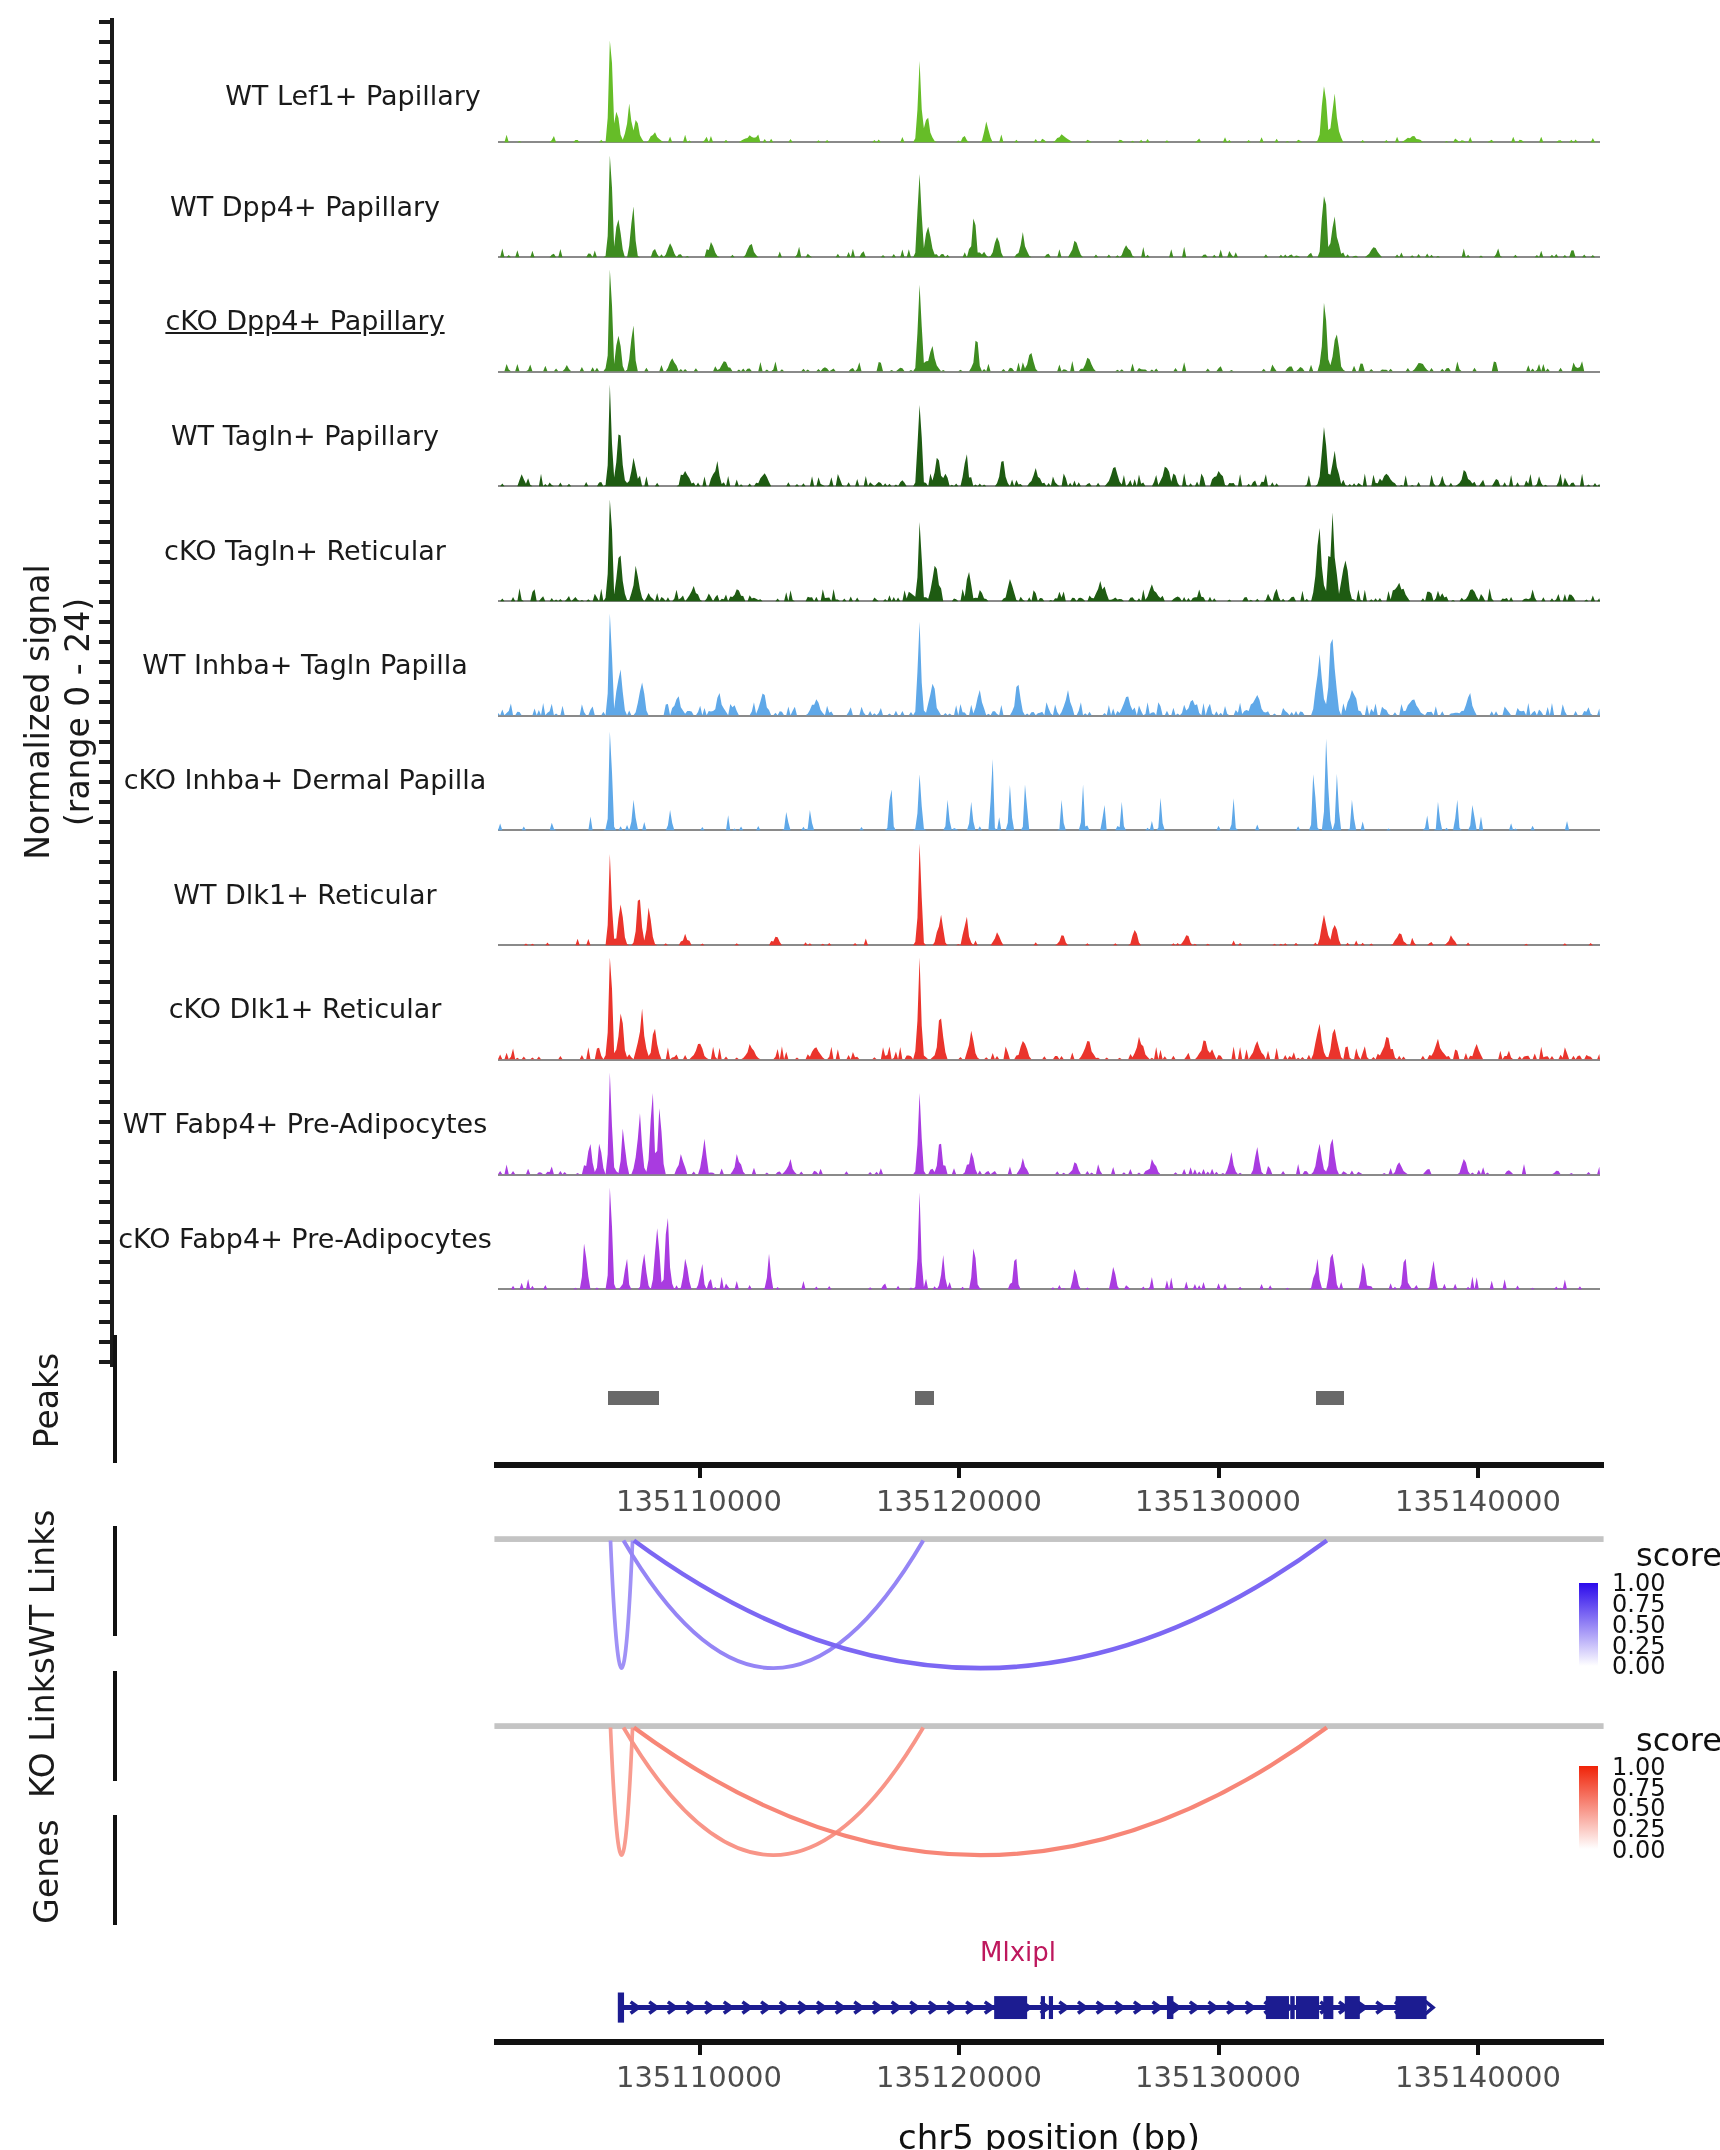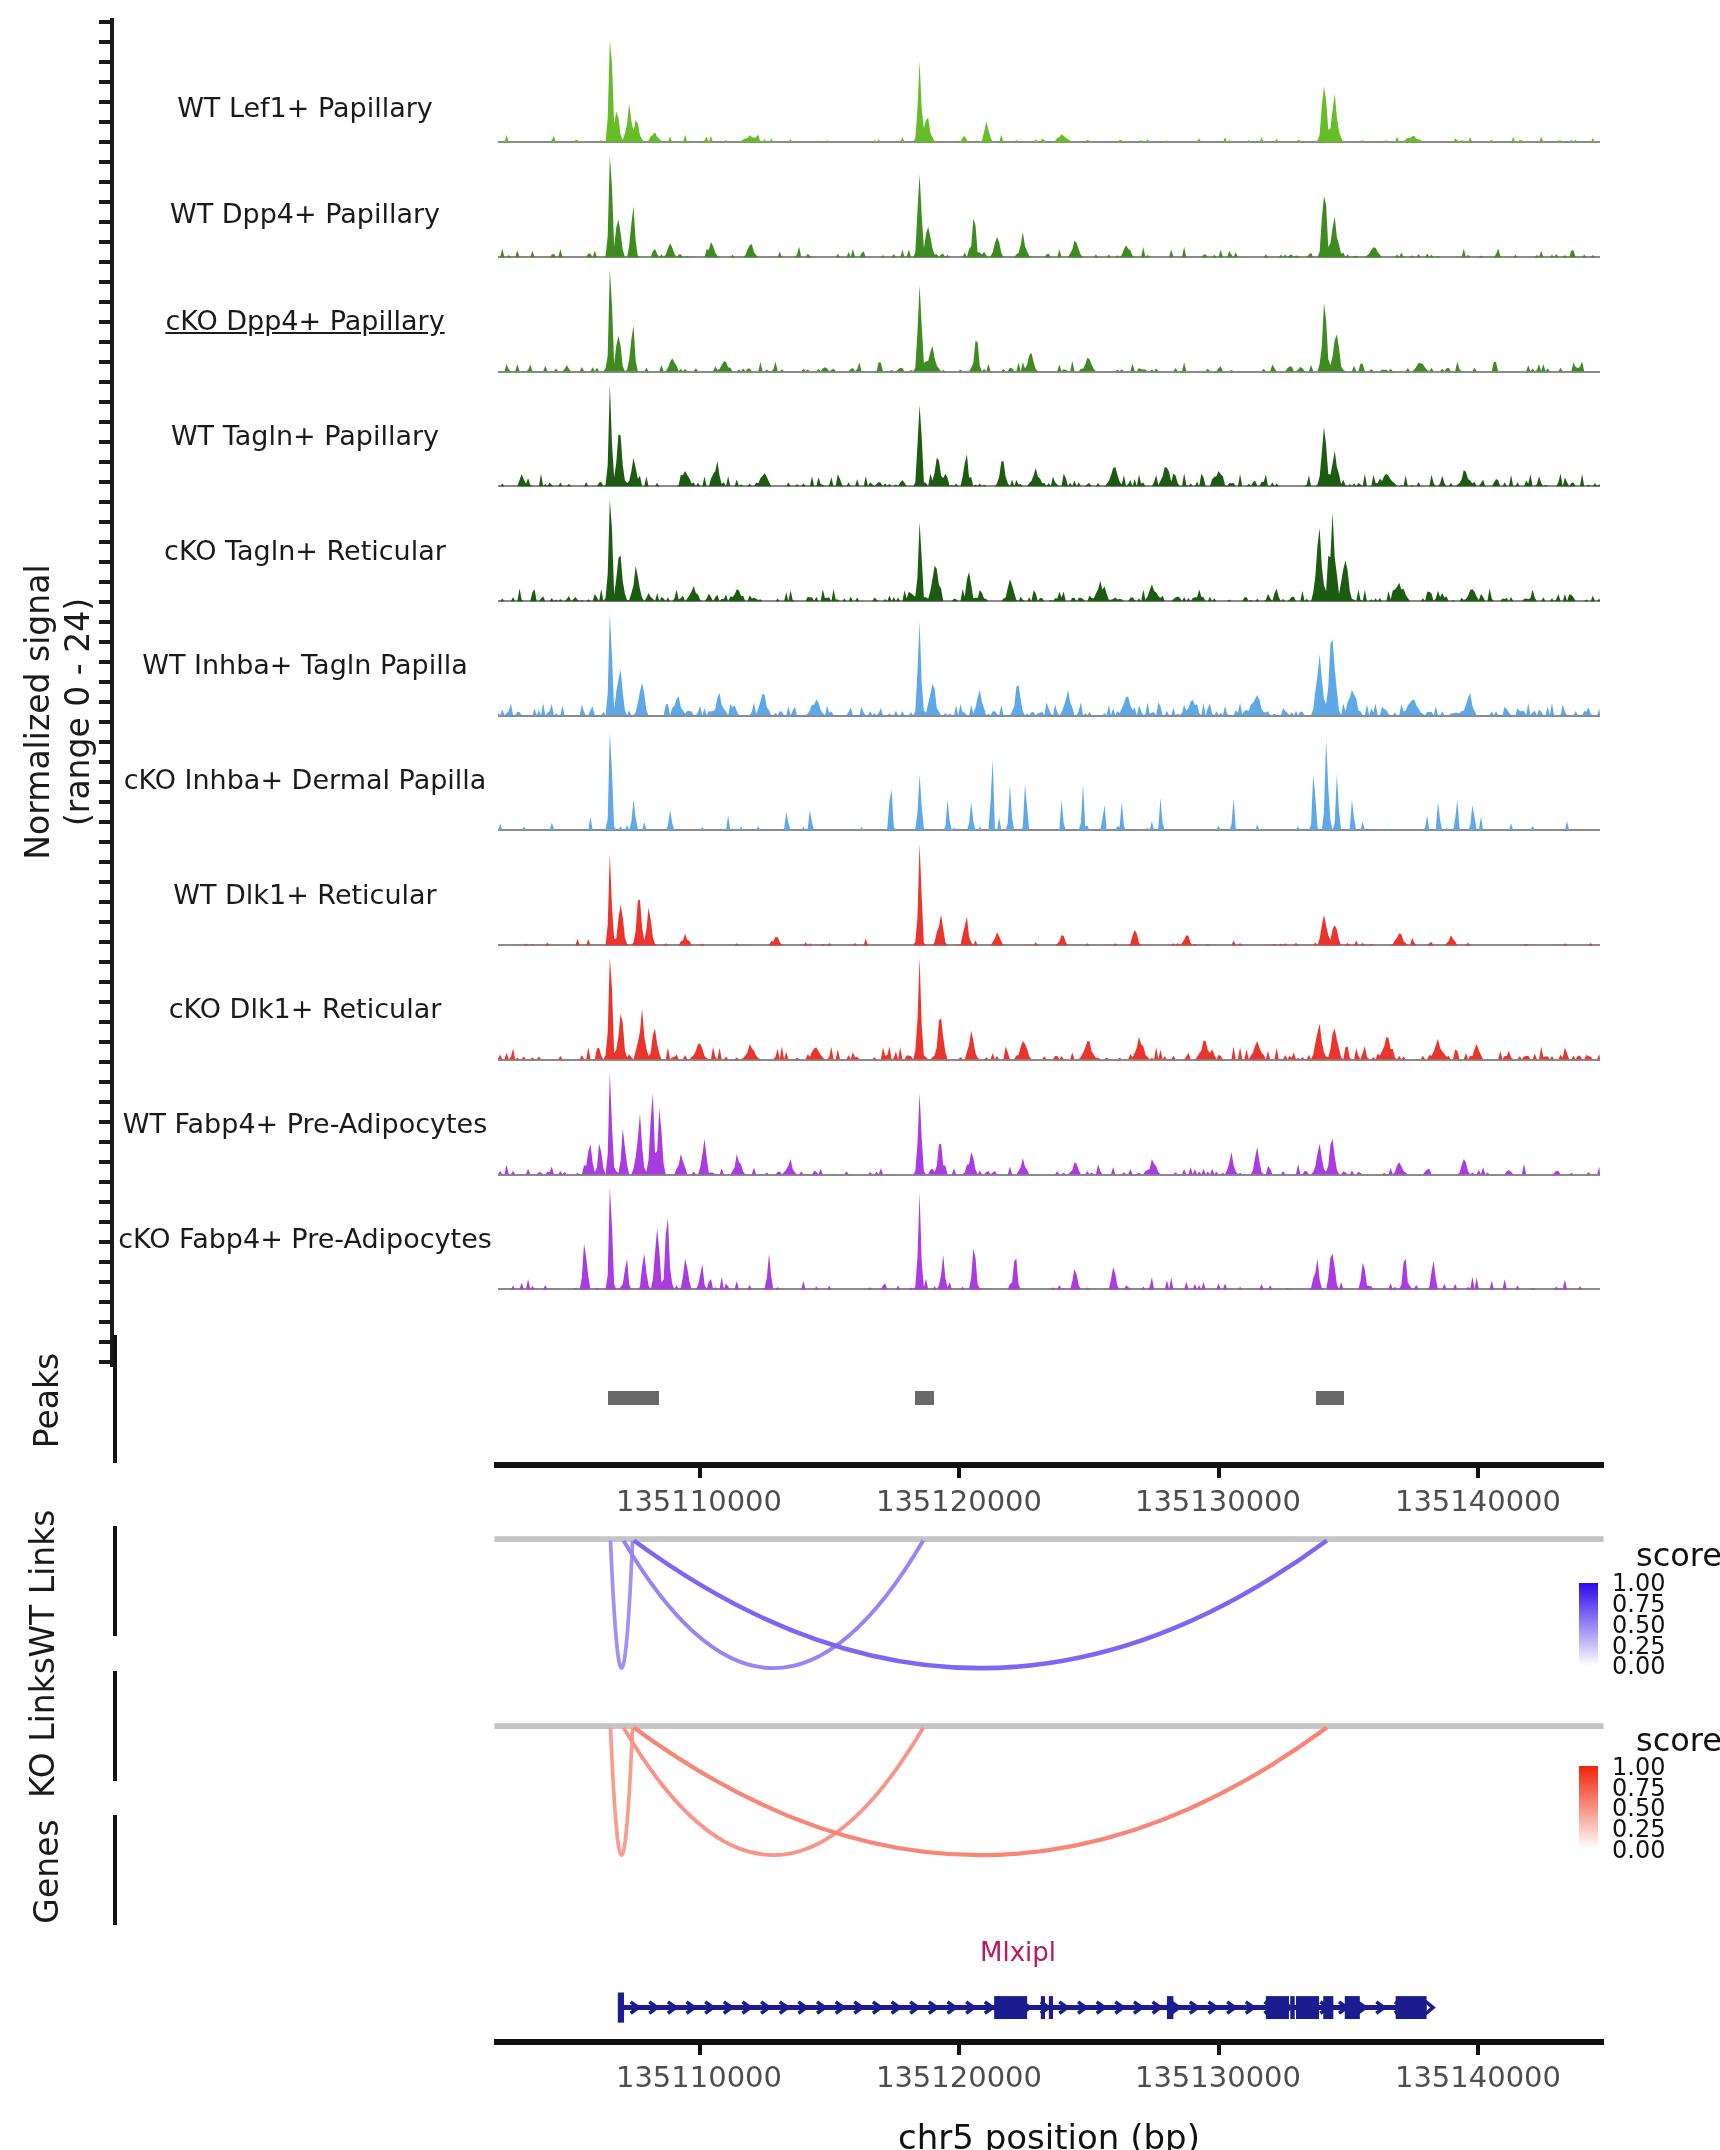--- a/index.html
+++ b/index.html
@@ -28,26 +28,26 @@
       <div>Normalized signal</div>
       <div>(range 0 - 24)</div>
     </div>
   </div>
 
   <div class="abs" style="left:99px;top:20px;width:10.8px;height:1345px;
        background:repeating-linear-gradient(to bottom,#1a1a1a 0 3.6px,transparent 3.6px 20px);"></div>
   <div class="abs" style="left:110px;top:18px;width:4.3px;height:1349px;background:#1a1a1a;"></div>
 
   <div id="tracksHost">
-      <div class="abs trackLabel" style="left: 115px; top: 90px; width: 380px; height: 36px; line-height: 36px;">WT Lef1+ Papillary</div>
+      <div class="abs trackLabel" style="left: 115px; top: 78px; width: 380px; height: 36px; line-height: 36px; padding-left: 48px;">WT Lef1+ Papillary</div>
       <div class="abs" style="left: 498px; top: 141px; width: 1102px; height: 2.2px; background: rgb(138, 138, 138);"></div>
       <svg width="1102" height="108" viewBox="0 0 1537 150" style="position: absolute; left: 498px; top: 36px;">
         <path d="M0,148L0,148.0L3,148.0L6,148.0L9,148.0L12,137.5L15,148.0L18,148.0L21,148.0L24,148.0L27,148.0L30,146.1L33,148.0L36,148.0L39,148.0L42,148.0L45,148.0L48,148.0L51,148.0L54,148.0L57,148.0L60,148.0L63,148.0L66,148.0L69,148.0L72,148.0L75,144.7L78,139.0L81,148.0L84,148.0L87,148.0L90,148.0L93,148.0L96,148.0L99,148.0L102,148.0L105,148.0L108,144.9L111,144.7L114,148.0L117,148.0L120,148.0L123,148.0L126,148.0L129,148.0L132,148.0L135,148.0L138,148.0L141,148.0L144,144.3L147,148.0L150,148.0L153,113.7L156,6.0L159,37.3L162,121.6L165,105.4L168,114.2L171,137.3L174,144.3L177,135.7L180,121.9L183,93.7L186,118.5L189,131.4L192,116.8L195,121.4L198,138.0L201,143.7L204,148.0L207,148.0L210,145.3L213,139.6L216,137.8L219,133.8L222,140.6L225,143.5L228,145.7L231,148.0L234,148.0L237,148.0L240,139.7L243,148.0L246,148.0L249,148.0L252,148.0L255,148.0L258,148.0L261,137.3L264,148.0L267,145.5L270,148.0L273,148.0L276,148.0L279,148.0L282,148.0L285,148.0L288,145.0L291,140.1L294,148.0L297,139.0L300,148.0L303,148.0L306,148.0L309,148.0L312,148.0L315,148.0L318,144.5L321,148.0L324,148.0L327,148.0L330,148.0L333,148.0L336,148.0L339,145.9L342,144.2L345,142.7L348,141.8L351,138.1L354,140.7L357,141.7L360,140.9L363,137.0L366,148.0L369,148.0L372,143.3L375,148.0L378,148.0L381,143.1L384,148.0L387,148.0L390,148.0L393,148.0L396,148.0L399,148.0L402,148.0L405,148.0L408,143.5L411,148.0L414,148.0L417,148.0L420,148.0L423,148.0L426,148.0L429,148.0L432,148.0L435,148.0L438,148.0L441,148.0L444,148.0L447,145.1L450,148.0L453,148.0L456,148.0L459,144.9L462,148.0L465,148.0L468,148.0L471,148.0L474,148.0L477,148.0L480,148.0L483,148.0L486,148.0L489,148.0L492,148.0L495,148.0L498,148.0L501,148.0L504,148.0L507,148.0L510,148.0L513,148.0L516,148.0L519,148.0L522,148.0L525,144.8L528,148.0L531,143.9L534,148.0L537,148.0L540,148.0L543,148.0L546,148.0L549,148.0L552,148.0L555,148.0L558,148.0L561,148.0L564,140.4L567,148.0L570,148.0L573,148.0L576,148.0L579,148.0L582,142.3L585,102.5L588,34.4L591,102.0L594,128.2L597,116.7L600,113.7L603,134.3L606,141.3L609,146.0L612,148.0L615,148.0L618,148.0L621,148.0L624,148.0L627,148.0L630,148.0L633,148.0L636,148.0L639,148.0L642,145.4L645,148.0L648,141.4L651,139.3L654,145.2L657,148.0L660,148.0L663,148.0L666,148.0L669,148.0L672,148.0L675,145.4L678,133.6L681,119.1L684,130.6L687,141.3L690,148.0L693,148.0L696,148.0L699,148.0L702,137.2L705,148.0L708,148.0L711,148.0L714,148.0L717,148.0L720,148.0L723,144.3L726,148.0L729,148.0L732,148.0L735,148.0L738,148.0L741,148.0L744,148.0L747,148.0L750,143.4L753,148.0L756,148.0L759,142.9L762,144.8L765,148.0L768,148.0L771,148.0L774,148.0L777,145.7L780,142.0L783,140.9L786,136.6L789,139.1L792,141.5L795,143.6L798,145.3L801,148.0L804,148.0L807,148.0L810,148.0L813,148.0L816,148.0L819,148.0L822,144.5L825,145.7L828,148.0L831,148.0L834,148.0L837,148.0L840,148.0L843,148.0L846,148.0L849,148.0L852,148.0L855,148.0L858,148.0L861,148.0L864,148.0L867,144.4L870,145.0L873,148.0L876,148.0L879,148.0L882,148.0L885,145.7L888,148.0L891,148.0L894,148.0L897,144.3L900,148.0L903,148.0L906,143.4L909,148.0L912,148.0L915,148.0L918,148.0L921,148.0L924,148.0L927,148.0L930,148.0L933,145.2L936,148.0L939,148.0L942,148.0L945,148.0L948,148.0L951,148.0L954,148.0L957,148.0L960,148.0L963,148.0L966,148.0L969,148.0L972,148.0L975,145.7L978,142.7L981,148.0L984,148.0L987,148.0L990,148.0L993,148.0L996,148.0L999,148.0L1002,148.0L1005,148.0L1008,148.0L1011,148.0L1014,141.0L1017,148.0L1020,144.7L1023,148.0L1026,148.0L1029,148.0L1032,148.0L1035,148.0L1038,148.0L1041,148.0L1044,148.0L1047,144.6L1050,148.0L1053,148.0L1056,148.0L1059,148.0L1062,148.0L1065,140.8L1068,148.0L1071,148.0L1074,148.0L1077,148.0L1080,148.0L1083,148.0L1086,142.9L1089,148.0L1092,148.0L1095,148.0L1098,148.0L1101,146.0L1104,148.0L1107,148.0L1110,148.0L1113,148.0L1116,144.3L1119,145.8L1122,148.0L1125,148.0L1128,148.0L1131,148.0L1134,148.0L1137,148.0L1140,148.0L1143,145.3L1146,137.1L1149,97.3L1152,69.9L1155,89.0L1158,130.8L1161,128.5L1164,103.3L1167,79.8L1170,112.9L1173,132.6L1176,141.3L1179,148.0L1182,148.0L1185,148.0L1188,148.0L1191,148.0L1194,148.0L1197,148.0L1200,148.0L1203,148.0L1206,144.8L1209,148.0L1212,148.0L1215,148.0L1218,148.0L1221,148.0L1224,148.0L1227,148.0L1230,148.0L1233,148.0L1236,148.0L1239,144.7L1242,148.0L1245,148.0L1248,148.0L1251,148.0L1254,140.3L1257,148.0L1260,148.0L1263,146.0L1266,144.2L1269,141.5L1272,142.3L1275,139.5L1278,139.2L1281,143.5L1284,143.6L1287,144.8L1290,148.0L1293,148.0L1296,148.0L1299,148.0L1302,148.0L1305,148.0L1308,148.0L1311,148.0L1314,148.0L1317,148.0L1320,148.0L1323,146.0L1326,148.0L1329,148.0L1332,148.0L1335,142.7L1338,145.0L1341,148.0L1344,145.1L1347,145.8L1350,148.0L1353,148.0L1356,140.6L1359,148.0L1362,148.0L1365,148.0L1368,148.0L1371,148.0L1374,148.0L1377,148.0L1380,148.0L1383,146.1L1386,144.4L1389,148.0L1392,148.0L1395,148.0L1398,148.0L1401,148.0L1404,148.0L1407,148.0L1410,148.0L1413,148.0L1416,140.1L1419,148.0L1422,148.0L1425,144.4L1428,145.0L1431,148.0L1434,148.0L1437,148.0L1440,148.0L1443,148.0L1446,148.0L1449,148.0L1452,148.0L1455,140.3L1458,148.0L1461,148.0L1464,148.0L1467,148.0L1470,148.0L1473,148.0L1476,148.0L1479,145.6L1482,145.2L1485,148.0L1488,148.0L1491,148.0L1494,148.0L1497,144.4L1500,148.0L1503,144.2L1506,148.0L1509,148.0L1512,148.0L1515,148.0L1518,148.0L1521,148.0L1524,148.0L1527,142.1L1530,148.0L1533,148.0L1536,148.0L1537,148Z" fill="#66BD28" stroke="none"></path>
       </svg>
-      <div class="abs trackLabel" style="left: 115px; top: 196px; width: 380px; height: 36px; line-height: 36px;">WT Dpp4+ Papillary</div>
+      <div class="abs trackLabel" style="left: 115px; top: 189px; width: 380px; height: 36px; line-height: 36px;">WT Dpp4+ Papillary</div>
       <div class="abs" style="left: 498px; top: 256px; width: 1102px; height: 2.2px; background: rgb(138, 138, 138);"></div>
       <svg width="1102" height="108" viewBox="0 0 1537 150" style="position: absolute; left: 498px; top: 151px;">
         <path d="M0,148L0,148.0L3,148.0L6,135.5L9,148.0L12,148.0L15,144.7L18,148.0L21,148.0L24,148.0L27,138.1L30,148.0L33,148.0L36,148.0L39,148.0L42,148.0L45,148.0L48,138.8L51,148.0L54,148.0L57,148.0L60,148.0L63,148.0L66,148.0L69,148.0L72,148.0L75,144.4L78,143.1L81,148.0L84,148.0L87,136.5L90,148.0L93,148.0L96,148.0L99,148.0L102,148.0L105,148.0L108,148.0L111,148.0L114,148.0L117,148.0L120,148.0L123,148.0L126,142.6L129,143.0L132,148.0L135,138.6L138,148.0L141,148.0L144,148.0L147,148.0L150,146.2L153,118.2L156,6.0L159,51.0L162,133.4L165,106.0L168,95.1L171,113.9L174,137.0L177,148.0L180,148.0L183,131.9L186,101.1L189,77.0L192,124.9L195,146.1L198,148.0L201,148.0L204,148.0L207,148.0L210,148.0L213,148.0L216,139.1L219,136.3L222,143.5L225,148.0L228,143.7L231,148.0L234,143.9L237,135.7L240,128.5L243,134.4L246,142.6L249,148.0L252,143.9L255,143.6L258,148.0L261,148.0L264,146.2L267,148.0L270,148.0L273,148.0L276,148.0L279,148.0L282,148.0L285,148.0L288,148.0L291,136.6L294,137.8L297,126.7L300,132.6L303,141.2L306,146.1L309,148.0L312,148.0L315,148.0L318,148.0L321,148.0L324,148.0L327,144.5L330,148.0L333,148.0L336,148.0L339,148.0L342,148.0L345,144.7L348,137.0L351,131.0L354,129.5L357,140.4L360,144.9L363,148.0L366,148.0L369,148.0L372,148.0L375,148.0L378,148.0L381,148.0L384,148.0L387,148.0L390,148.0L393,140.0L396,148.0L399,148.0L402,148.0L405,148.0L408,148.0L411,148.0L414,148.0L417,144.2L420,133.4L423,148.0L426,148.0L429,148.0L432,143.1L435,145.9L438,148.0L441,148.0L444,148.0L447,148.0L450,148.0L453,148.0L456,148.0L459,148.0L462,148.0L465,148.0L468,148.0L471,148.0L474,143.0L477,148.0L480,148.0L483,148.0L486,148.0L489,140.7L492,148.0L495,135.9L498,148.0L501,148.0L504,148.0L507,142.2L510,139.6L513,148.0L516,148.0L519,148.0L522,148.0L525,148.0L528,148.0L531,148.0L534,148.0L537,144.6L540,148.0L543,148.0L546,148.0L549,148.0L552,143.3L555,148.0L558,148.0L561,148.0L564,137.2L567,148.0L570,148.0L573,136.6L576,148.0L579,148.0L582,141.7L585,84.4L588,31.6L591,89.3L594,135.3L597,115.1L600,105.4L603,118.9L606,135.6L609,144.0L612,143.6L615,148.0L618,143.6L621,143.4L624,148.0L627,144.5L630,148.0L633,148.0L636,148.0L639,148.0L642,148.0L645,148.0L648,148.0L651,141.0L654,148.0L657,136.2L660,132.7L663,94.0L666,103.1L669,141.4L672,141.4L675,143.9L678,140.3L681,145.0L684,148.0L687,146.2L690,140.9L693,128.0L696,119.6L699,126.7L702,141.5L705,148.0L708,148.0L711,148.0L714,148.0L717,148.0L720,148.0L723,143.6L726,142.1L729,130.8L732,112.7L735,132.7L738,139.4L741,145.9L744,148.0L747,148.0L750,148.0L753,148.0L756,148.0L759,148.0L762,148.0L765,144.2L768,142.9L771,148.0L774,148.0L777,148.0L780,148.0L783,136.7L786,148.0L789,148.0L792,148.0L795,148.0L798,142.5L801,137.0L804,124.9L807,127.8L810,137.2L813,144.6L816,148.0L819,148.0L822,148.0L825,148.0L828,148.0L831,148.0L834,144.0L837,148.0L840,148.0L843,148.0L846,148.0L849,148.0L852,143.9L855,148.0L858,148.0L861,148.0L864,145.0L867,148.0L870,144.8L873,136.7L876,131.0L879,136.0L882,138.4L885,145.9L888,148.0L891,148.0L894,148.0L897,148.0L900,133.5L903,148.0L906,144.3L909,148.0L912,148.0L915,148.0L918,148.0L921,148.0L924,148.0L927,148.0L930,148.0L933,148.0L936,148.0L939,136.6L942,148.0L945,148.0L948,148.0L951,148.0L954,148.0L957,133.3L960,148.0L963,148.0L966,148.0L969,148.0L972,148.0L975,148.0L978,148.0L981,148.0L984,144.3L987,144.1L990,148.0L993,148.0L996,148.0L999,144.3L1002,148.0L1005,148.0L1008,137.0L1011,148.0L1014,148.0L1017,148.0L1020,139.0L1023,144.5L1026,148.0L1029,141.0L1032,148.0L1035,148.0L1038,148.0L1041,148.0L1044,148.0L1047,148.0L1050,148.0L1053,148.0L1056,148.0L1059,148.0L1062,148.0L1065,148.0L1068,148.0L1071,143.7L1074,148.0L1077,148.0L1080,148.0L1083,148.0L1086,148.0L1089,148.0L1092,144.4L1095,148.0L1098,144.0L1101,148.0L1104,145.0L1107,144.1L1110,148.0L1113,145.3L1116,146.2L1119,148.0L1122,148.0L1125,148.0L1128,148.0L1131,144.1L1134,141.6L1137,148.0L1140,148.0L1143,148.0L1146,139.7L1149,93.7L1152,62.8L1155,74.4L1158,133.6L1161,128.3L1164,106.3L1167,91.2L1170,119.5L1173,130.2L1176,142.9L1179,141.1L1182,148.0L1185,143.8L1188,148.0L1191,148.0L1194,146.2L1197,145.9L1200,148.0L1203,148.0L1206,148.0L1209,148.0L1212,145.3L1215,142.9L1218,137.7L1221,133.8L1224,135.1L1227,140.7L1230,144.4L1233,148.0L1236,148.0L1239,148.0L1242,148.0L1245,148.0L1248,148.0L1251,148.0L1254,144.1L1257,148.0L1260,141.3L1263,148.0L1266,148.0L1269,148.0L1272,148.0L1275,145.1L1278,148.0L1281,148.0L1284,143.5L1287,148.0L1290,148.0L1293,148.0L1296,142.7L1299,148.0L1302,144.4L1305,148.0L1308,148.0L1311,146.0L1314,148.0L1317,148.0L1320,148.0L1323,148.0L1326,148.0L1329,148.0L1332,148.0L1335,148.0L1338,148.0L1341,148.0L1344,148.0L1347,135.6L1350,148.0L1353,144.3L1356,148.0L1359,148.0L1362,148.0L1365,148.0L1368,148.0L1371,145.5L1374,148.0L1377,148.0L1380,148.0L1383,148.0L1386,148.0L1389,148.0L1392,143.8L1395,135.5L1398,146.2L1401,148.0L1404,148.0L1407,148.0L1410,148.0L1413,148.0L1416,148.0L1419,144.4L1422,148.0L1425,148.0L1428,148.0L1431,148.0L1434,148.0L1437,148.0L1440,148.0L1443,148.0L1446,148.0L1449,144.8L1452,148.0L1455,138.8L1458,148.0L1461,148.0L1464,148.0L1467,148.0L1470,144.3L1473,148.0L1476,143.2L1479,148.0L1482,148.0L1485,148.0L1488,144.8L1491,148.0L1494,148.0L1497,138.4L1500,138.0L1503,148.0L1506,148.0L1509,148.0L1512,148.0L1515,144.0L1518,148.0L1521,148.0L1524,148.0L1527,144.7L1530,148.0L1533,148.0L1536,148.0L1537,148Z" fill="#3E8C20" stroke="none"></path>
       </svg>
       <div class="abs trackLabel" style="left: 115px; top: 303px; width: 380px; height: 36px; line-height: 36px; text-decoration: underline;">cKO Dpp4+ Papillary</div>
       <div class="abs" style="left: 498px; top: 371px; width: 1102px; height: 2.2px; background: rgb(138, 138, 138);"></div>
       <svg width="1102" height="108" viewBox="0 0 1537 150" style="position: absolute; left: 498px; top: 265px;">
         <path d="M0,148L0,148.0L3,148.0L6,148.0L9,148.0L12,137.9L15,145.4L18,148.0L21,148.0L24,148.0L27,137.8L30,148.0L33,148.0L36,148.0L39,148.0L42,146.3L45,138.3L48,148.0L51,148.0L54,148.0L57,148.0L60,148.0L63,148.0L66,140.2L69,148.0L72,148.0L75,148.0L78,148.0L81,144.0L84,148.0L87,148.0L90,148.0L93,144.6L96,139.0L99,144.8L102,148.0L105,148.0L108,148.0L111,148.0L114,148.0L117,141.8L120,148.0L123,148.0L126,148.0L129,148.0L132,142.2L135,148.0L138,143.0L141,148.0L144,148.0L147,148.0L150,143.6L153,126.0L156,6.0L159,55.8L162,137.6L165,112.1L168,98.3L171,112.7L174,140.4L177,148.0L180,145.7L183,131.3L186,103.3L189,84.1L192,133.0L195,148.0L198,148.0L201,148.0L204,148.0L207,142.9L210,148.0L213,148.0L216,148.0L219,148.0L222,148.0L225,148.0L228,139.1L231,148.0L234,148.0L237,143.1L240,135.1L243,129.8L246,135.8L249,139.9L252,148.0L255,144.7L258,148.0L261,144.6L264,148.0L267,148.0L270,148.0L273,148.0L276,143.7L279,148.0L282,148.0L285,148.0L288,148.0L291,148.0L294,148.0L297,148.0L300,148.0L303,140.9L306,146.1L309,144.7L312,139.3L315,133.8L318,134.9L321,142.2L324,143.1L327,148.0L330,148.0L333,148.0L336,145.3L339,148.0L342,144.0L345,148.0L348,144.3L351,143.9L354,148.0L357,148.0L360,148.0L363,148.0L366,135.1L369,148.0L372,148.0L375,145.6L378,148.0L381,148.0L384,145.5L387,134.4L390,148.0L393,148.0L396,145.0L399,148.0L402,148.0L405,148.0L408,148.0L411,148.0L414,148.0L417,148.0L420,148.0L423,148.0L426,144.3L429,148.0L432,145.6L435,148.0L438,148.0L441,148.0L444,148.0L447,144.6L450,148.0L453,144.1L456,142.2L459,143.9L462,148.0L465,146.3L468,144.2L471,148.0L474,148.0L477,148.0L480,148.0L483,148.0L486,148.0L489,148.0L492,144.6L495,143.3L498,148.0L501,144.9L504,135.3L507,148.0L510,148.0L513,148.0L516,148.0L519,148.0L522,148.0L525,148.0L528,148.0L531,135.1L534,136.1L537,148.0L540,148.0L543,148.0L546,148.0L549,146.1L552,148.0L555,148.0L558,145.4L561,143.0L564,143.8L567,148.0L570,148.0L573,148.0L576,146.1L579,148.0L582,143.2L585,94.7L588,27.3L591,85.4L594,136.3L597,133.8L600,133.6L603,121.1L606,112.5L609,129.7L612,139.7L615,144.0L618,148.0L621,146.1L624,148.0L627,148.0L630,148.0L633,148.0L636,148.0L639,148.0L642,148.0L645,145.7L648,148.0L651,148.0L654,148.0L657,148.0L660,143.0L663,135.9L666,105.4L669,107.4L672,140.4L675,148.0L678,144.9L681,148.0L684,137.4L687,148.0L690,148.0L693,148.0L696,148.0L699,148.0L702,148.0L705,144.7L708,148.0L711,148.0L714,143.0L717,143.7L720,148.0L723,148.0L726,135.8L729,148.0L732,135.2L735,143.9L738,138.4L741,125.3L744,122.4L747,134.5L750,144.6L753,148.0L756,148.0L759,148.0L762,148.0L765,148.0L768,148.0L771,148.0L774,148.0L777,148.0L780,148.0L783,138.3L786,148.0L789,145.1L792,145.7L795,148.0L798,148.0L801,133.5L804,148.0L807,148.0L810,148.0L813,144.4L816,144.5L819,138.5L822,128.9L825,131.2L828,138.7L831,144.9L834,148.0L837,148.0L840,148.0L843,148.0L846,148.0L849,148.0L852,148.0L855,148.0L858,148.0L861,148.0L864,145.9L867,148.0L870,145.2L873,148.0L876,148.0L879,148.0L882,148.0L885,137.1L888,148.0L891,148.0L894,143.4L897,145.0L900,145.3L903,145.4L906,148.0L909,148.0L912,145.4L915,148.0L918,144.2L921,148.0L924,148.0L927,148.0L930,148.0L933,148.0L936,148.0L939,148.0L942,148.0L945,143.2L948,148.0L951,148.0L954,148.0L957,135.3L960,148.0L963,148.0L966,148.0L969,148.0L972,148.0L975,148.0L978,148.0L981,148.0L984,148.0L987,148.0L990,144.1L993,148.0L996,148.0L999,148.0L1002,148.0L1005,143.7L1008,140.8L1011,148.0L1014,148.0L1017,148.0L1020,148.0L1023,146.1L1026,148.0L1029,148.0L1032,148.0L1035,148.0L1038,148.0L1041,148.0L1044,148.0L1047,148.0L1050,148.0L1053,148.0L1056,148.0L1059,148.0L1062,148.0L1065,148.0L1068,144.3L1071,148.0L1074,148.0L1077,148.0L1080,138.5L1083,143.6L1086,148.0L1089,148.0L1092,148.0L1095,148.0L1098,148.0L1101,143.8L1104,141.4L1107,141.3L1110,148.0L1113,148.0L1116,145.4L1119,141.9L1122,143.8L1125,148.0L1128,148.0L1131,148.0L1134,138.9L1137,148.0L1140,148.0L1143,148.0L1146,137.5L1149,113.2L1152,52.3L1155,76.6L1158,131.1L1161,139.5L1164,127.4L1167,104.3L1170,96.6L1173,115.6L1176,141.1L1179,145.7L1182,148.0L1185,148.0L1188,148.0L1191,148.0L1194,140.2L1197,148.0L1200,148.0L1203,136.9L1206,137.4L1209,148.0L1212,148.0L1215,148.0L1218,144.9L1221,148.0L1224,148.0L1227,148.0L1230,148.0L1233,145.5L1236,145.9L1239,145.8L1242,148.0L1245,144.5L1248,148.0L1251,148.0L1254,148.0L1257,148.0L1260,148.0L1263,148.0L1266,148.0L1269,143.2L1272,148.0L1275,148.0L1278,145.5L1281,141.1L1284,136.5L1287,136.6L1290,137.8L1293,142.8L1296,146.1L1299,148.0L1302,143.3L1305,148.0L1308,148.0L1311,148.0L1314,148.0L1317,144.3L1320,148.0L1323,143.8L1326,143.3L1329,148.0L1332,148.0L1335,148.0L1338,134.2L1341,145.1L1344,148.0L1347,148.0L1350,148.0L1353,148.0L1356,148.0L1359,148.0L1362,143.0L1365,148.0L1368,148.0L1371,148.0L1374,148.0L1377,148.0L1380,148.0L1383,148.0L1386,148.0L1389,134.2L1392,135.3L1395,148.0L1398,148.0L1401,148.0L1404,148.0L1407,148.0L1410,148.0L1413,148.0L1416,148.0L1419,148.0L1422,148.0L1425,148.0L1428,148.0L1431,148.0L1434,148.0L1437,139.4L1440,148.0L1443,143.9L1446,148.0L1449,146.2L1452,137.9L1455,148.0L1458,137.8L1461,148.0L1464,144.2L1467,148.0L1470,148.0L1473,148.0L1476,148.0L1479,148.0L1482,143.1L1485,148.0L1488,148.0L1491,148.0L1494,148.0L1497,148.0L1500,135.5L1503,142.1L1506,143.5L1509,141.9L1512,133.8L1515,148.0L1518,148.0L1521,148.0L1524,148.0L1527,148.0L1530,148.0L1533,148.0L1536,148.0L1537,148Z" fill="#3E8C20" stroke="none"></path>
       </svg>
       <div class="abs trackLabel" style="left: 115px; top: 418px; width: 380px; height: 36px; line-height: 36px;">WT Tagln+ Papillary</div>

